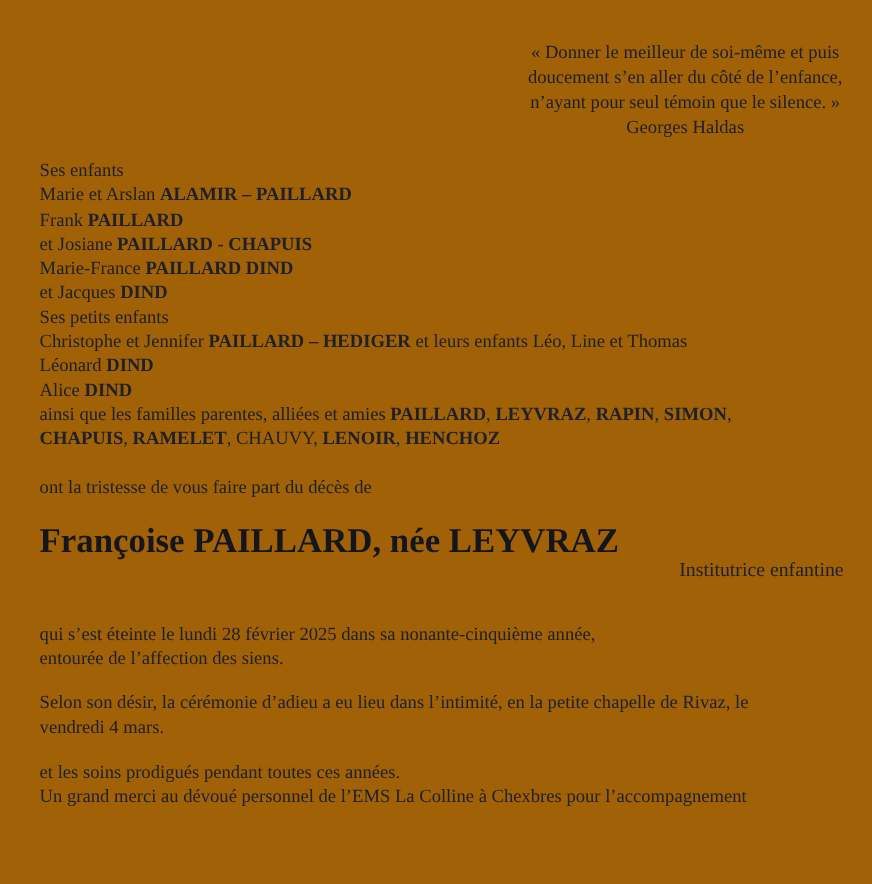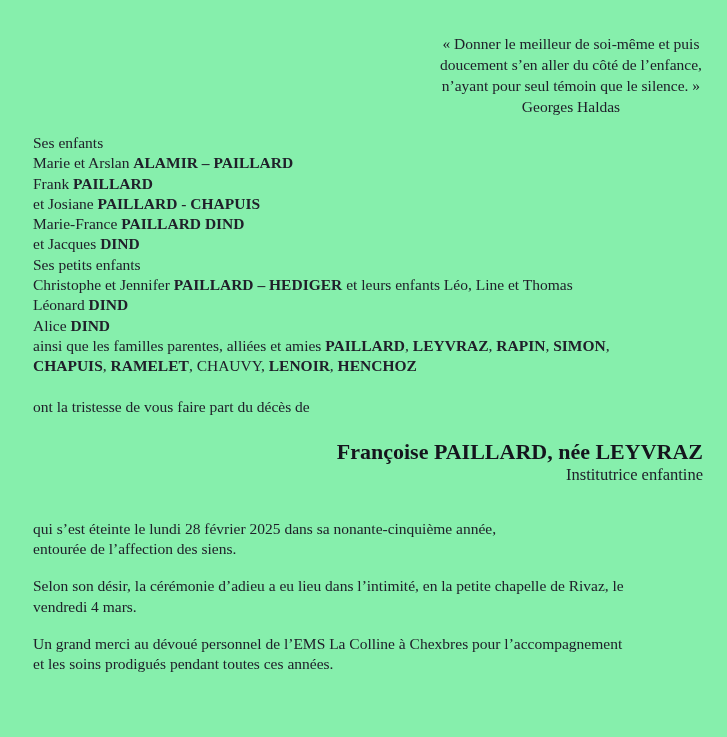--- a/index.html
+++ b/index.html
@@ -4,21 +4,21 @@
 <style>
   html, body {
     margin: 0;
     padding: 0;
     background: #ffffff;
   }
   .page {
     position: relative;
     width: 727px;
     height: 737px;
-    background: #86efac;
+    background: #a16207;
     font-family: "Liberation Serif", "DejaVu Serif", serif;
     color: #20202a;
     font-size: 15.5px;
     overflow: hidden;
   }
   .quote-block {
     position: absolute;
     top: 33px;
     right: 25px;
     text-align: center;
@@ -32,23 +32,23 @@
     position: absolute;
     left: 33px;
     top: 133px;
     right: 10px;
     line-height: 20.3px;
   }
   .line { white-space: nowrap; }
   .announcement { margin-top: 20px; }
   .deceased-name {
     margin-top: 21px;
-    text-align: right;
+    text-align: left;
     font-weight: bold;
-    font-size: 22px;
+    font-size: 29px;
     line-height: 27px;
     color: #15151d;
     margin-right: 14px;
   }
   .deceased-role {
     text-align: right;
     font-size: 16.5px;
     line-height: 20px;
     margin-right: 14px;
   }
@@ -94,18 +94,18 @@
       <div class="para-line"><span>qui s’est éteinte le lundi 28 février 2025 dans sa nonante-cinquième année,</span></div>
       <div class="para-line"><span>entourée de l’affection des siens.</span></div>
     </div>
 
     <div class="para">
       <div class="para-line"><span>Selon son désir, la cérémonie d’adieu a eu lieu dans l’intimité, en la petite chapelle de Rivaz, le</span></div>
       <div class="para-line"><span>vendredi 4 mars.</span></div>
     </div>
 
     <div class="para">
+      <div class="para-line"><span>et les soins prodigués pendant toutes ces années.</span></div>
       <div class="para-line"><span>Un grand merci au dévoué personnel de l’EMS La Colline à Chexbres pour l’accompagnement</span></div>
-      <div class="para-line"><span>et les soins prodigués pendant toutes ces années.</span></div>
     </div>
 
   </div>
 </div>
 
 </body></html>

